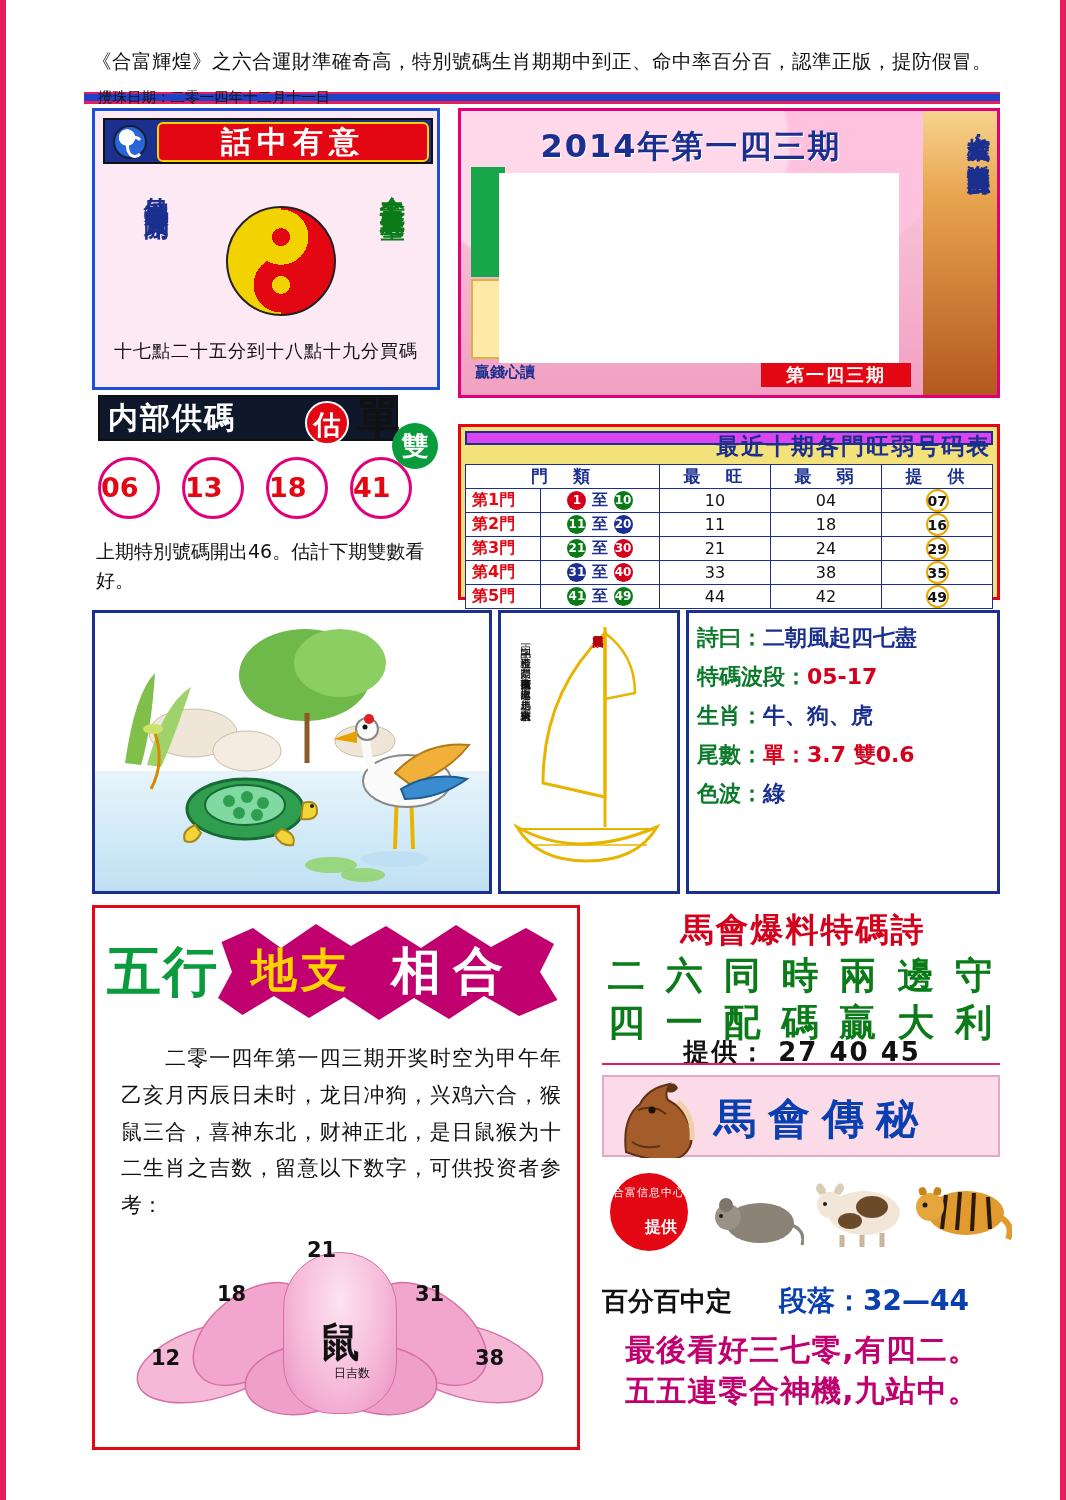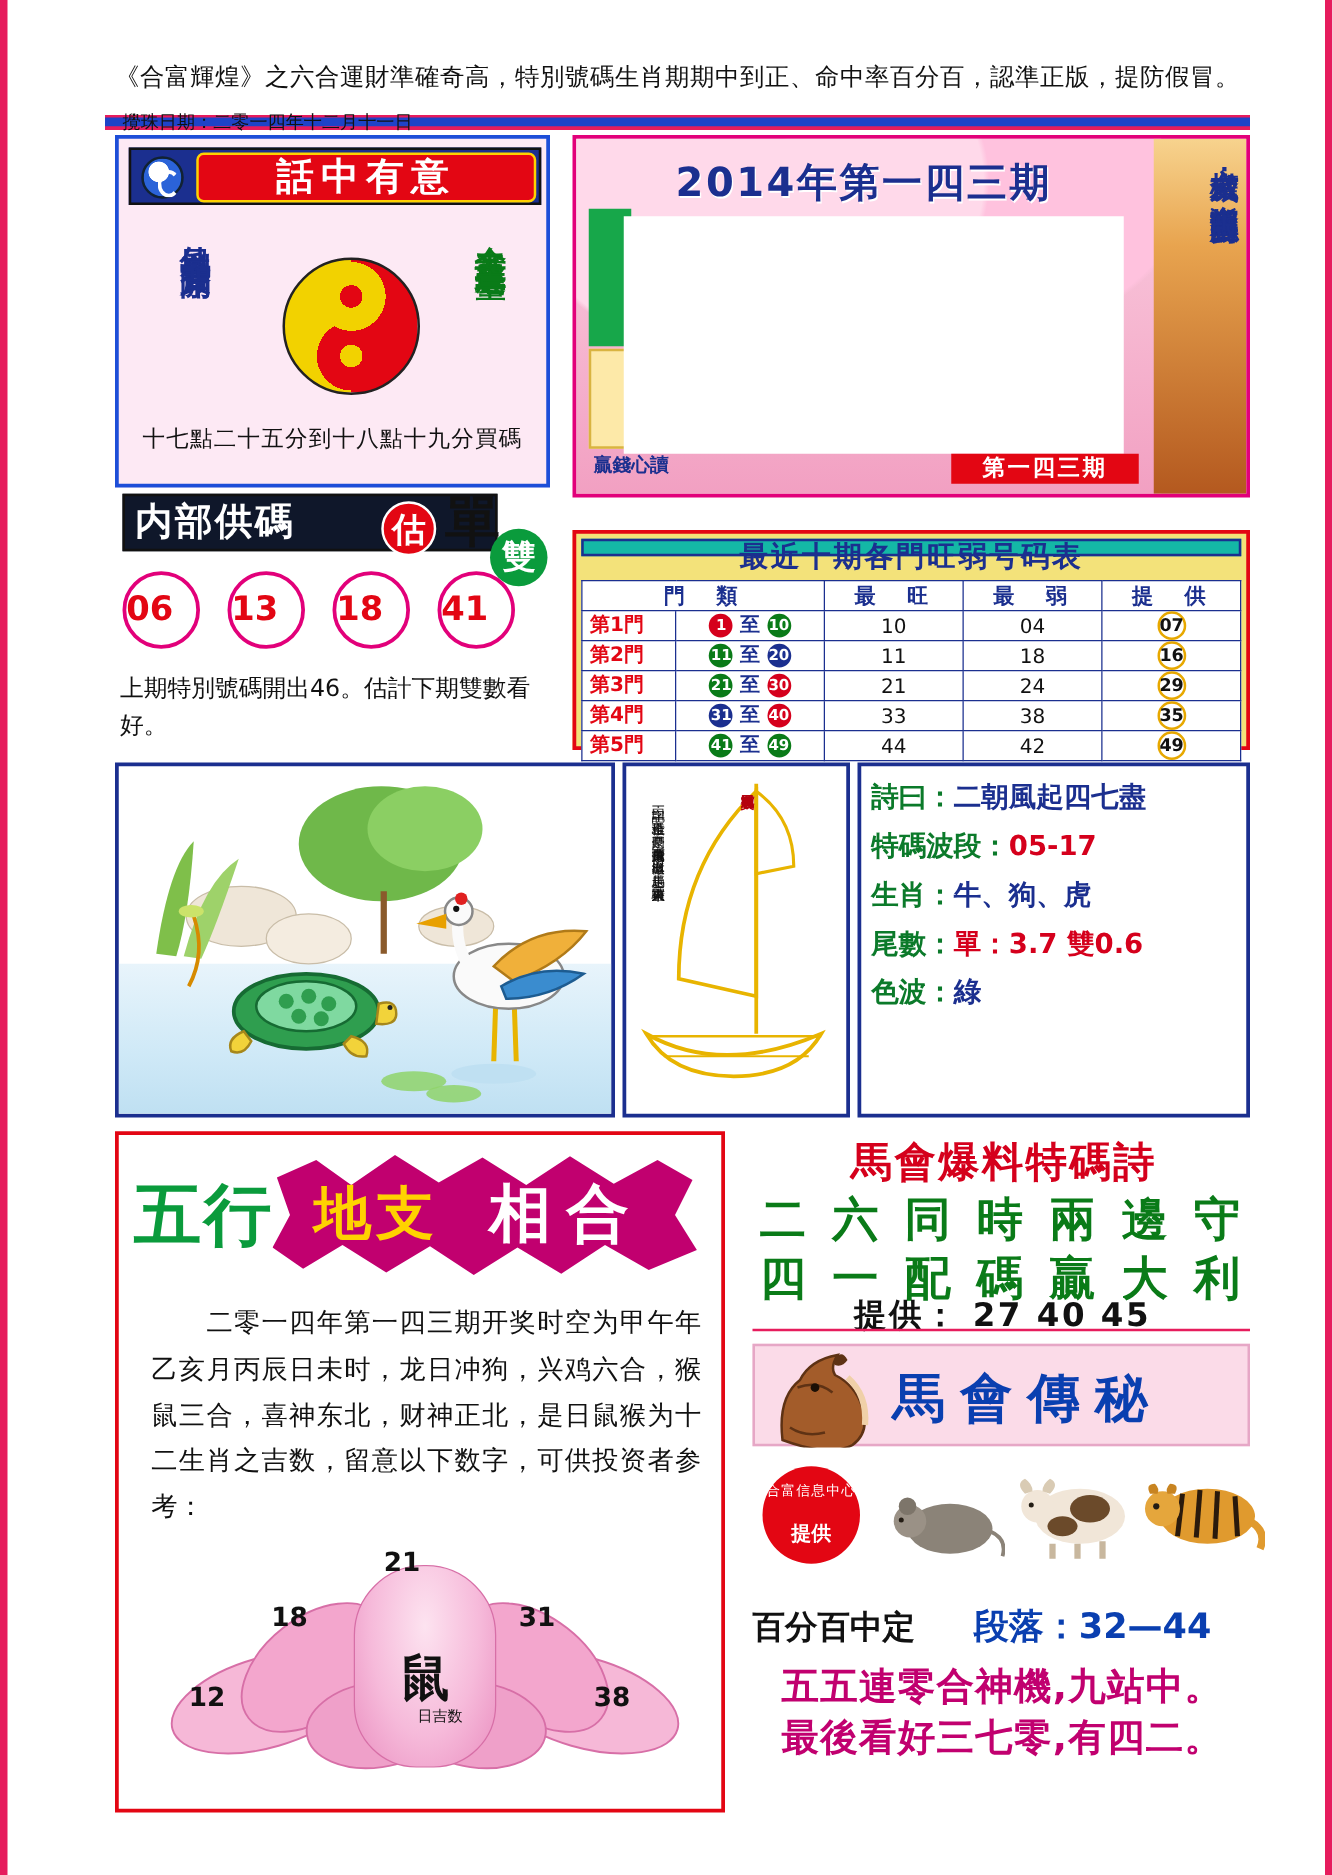--- a/index.html
+++ b/index.html
@@ -154,22 +154,22 @@
     writing-mode:vertical-rl;text-orientation:upright;
     font-size:23px;font-weight:bold;color:#1b2f8f;line-height:1.05;letter-spacing:1px;
   }
 
   
   .tbl-box{
     position:absolute;left:452px;top:424px;width:542px;height:176px;
     border:3px solid #e30613;background:#f3e27a;box-sizing:border-box;padding:4px;
   }
   .tbl-title{
-    height:14px;background:#14b8a6;border:2px solid #1b2f8f;box-sizing:border-box;
-    color:#1b2f8f;font-size:23px;font-weight:bold;text-align:center;line-height:26px;letter-spacing:2px;
+    height:14px;background:#d946ef;border:2px solid #1b2f8f;box-sizing:border-box;
+    color:#1b2f8f;font-size:23px;font-weight:bold;text-align:right;line-height:26px;letter-spacing:2px;
   }
   table.mt{
     width:100%;border-collapse:collapse;background:#fff;margin-top:19px;
   }
   table.mt td,table.mt th{
     border:1px solid #1b2f8f;font-size:16px;text-align:center;height:21px;padding:0;
     font-weight:bold;
   }
   table.mt th{color:#1b2f8f;font-size:17px;letter-spacing:4px;}
   table.mt td.c1{color:#e30613;width:68px;text-align:left;padding-left:6px;font-size:16px;}
@@ -282,21 +282,21 @@
     position:absolute;left:110px;top:14px;font-size:42px;font-weight:bold;color:#0a3fb0;letter-spacing:12px;
   }
   .animals{
     position:absolute;left:596px;top:1165px;width:398px;height:105px;
   }
   .stamp{
     position:absolute;left:8px;top:8px;width:78px;height:78px;border-radius:50%;
     background:#e30613;color:#fff;font-size:11px;text-align:center;
   }
   .stamp .s1{position:absolute;left:0;top:12px;width:78px;font-size:11px;letter-spacing:1px;}
-  .stamp .s2{position:absolute;left:0;top:44px;width:78px;font-size:16px;font-weight:bold;}
+  .stamp .s2{position:absolute;left:12px;top:44px;width:78px;font-size:16px;font-weight:bold;}
   .br-band{
     position:absolute;left:596px;top:1282px;width:400px;
     font-size:26px;font-weight:bold;color:#111;
   }
   .br-band .right{color:#0a3fb0;font-size:28px;}
   .br-lastpoem{
     position:absolute;left:596px;top:1330px;width:400px;text-align:center;
     font-size:30px;font-weight:bold;color:#c1006f;line-height:1.35;letter-spacing:1px;
   }
   .sep-mid{
@@ -582,17 +582,17 @@
       <path d="M88 40 q14 8 8 22" stroke="#e09a2e" stroke-width="6" fill="none"></path>
     </svg>
   </div>
 
   <div class="br-band">
     <span>百分百中定</span>
     <span class="right" style="margin-left:38px;">段落：32—44</span>
   </div>
 
   <div class="br-lastpoem">
+    <div>最後看好三七零,有四二。</div>
     <div>五五連零合神機,九站中。</div>
-    <div>最後看好三七零,有四二。</div>
   </div>
 
 </div>
 
 </body></html>

